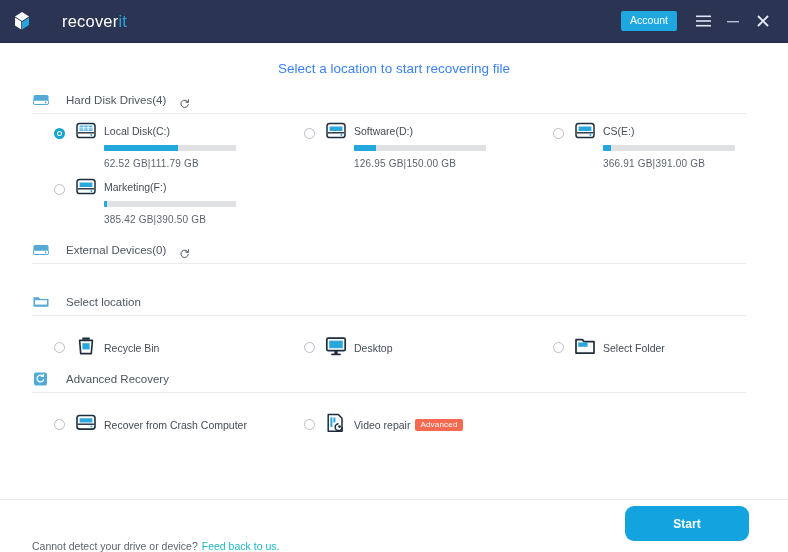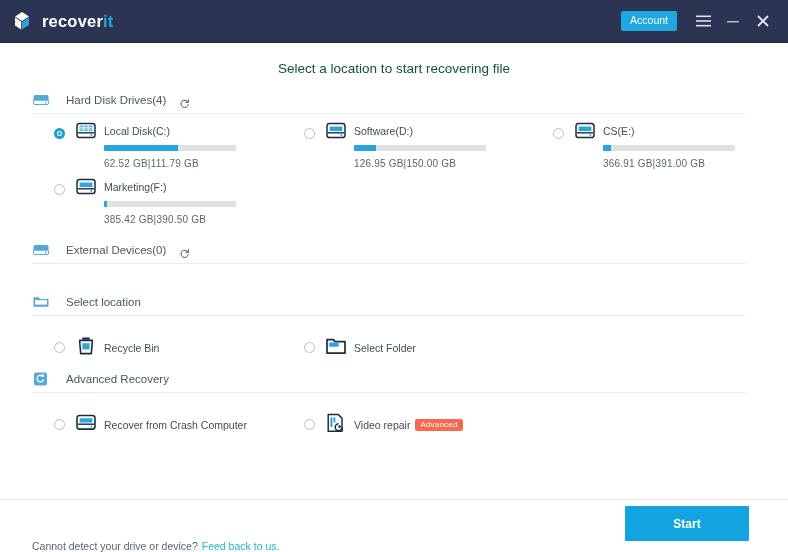--- a/index.html
+++ b/index.html
@@ -20,21 +20,21 @@
   .titlebar{
     height:43px;flex:0 0 43px;
     background:#2b3553;
     display:flex;align-items:center;
     padding:0 14px 0 12px;
     box-sizing:border-box;
     border-bottom:1px solid #222b46;
   }
   .logo-wrap{display:flex;align-items:center;gap:8px;}
   .logo-mark{width:22px;height:22px;position:relative;flex:0 0 22px;}
-  .logo-text{font-size:16.5px;font-weight:bold;letter-spacing:.2px;color:#ffffff;}
+  .logo-text{font-size:16.5px;font-weight:normal;letter-spacing:.2px;color:#ffffff;margin-left:20px;}
   .logo-text .accent{color:#2aa3dd;}
   .tb-spacer{flex:1 1 auto;}
   .account-btn{
     background:#1fa7e0;color:#ffffff;
     font-size:10.5px;
     padding:4px 9px 5px;border-radius:2px;
     line-height:1;cursor:pointer;
     margin-right:7px;
   }
   .tb-icon{
@@ -43,21 +43,21 @@
     cursor:pointer;color:#ccd2e2;
   }
 
   
   .content{
     flex:1 1 auto;background:#ffffff;
     position:relative;overflow:hidden;
     padding:0 0 0 0;
   }
   .page-title{
-    text-align:center;color:#14532d;
+    text-align:center;color:#3b82f6;
     font-size:13.5px;padding:18px 0 16px;
   }
 
   .section-head{
     display:flex;align-items:center;gap:8px;
     padding:0 0 7px 34px;margin-top:2px;
     border-bottom:1px solid #e9ebef;
     margin-left:32px;margin-right:42px;
     position:relative;
   }
@@ -120,21 +120,21 @@
     padding:0 0 0 32px;box-sizing:border-box;
     position:relative;
   }
   .foot-text{font-size:10.5px;color:#5d6470;}
   .foot-link{color:#21b6c9;cursor:pointer;font-size:10.5px;}
   .start-btn{
     position:absolute;right:39px;top:6px;
     width:124px;height:35px;
     background:#13a4e0;color:#ffffff;
     display:flex;align-items:center;justify-content:center;
-    font-size:12px;font-weight:bold;cursor:pointer;border-radius:1px;
+    font-size:12px;font-weight:bold;cursor:pointer;border-radius:9px;
   }
   .gap-a{height:8px;}
 </style>
 </head>
 <body>
 
 <div id="app">
 
   <div class="titlebar">
     <div class="logo-wrap">
@@ -318,20 +318,36 @@
               <path d="M4.6,5.4 h12.8 l-1.1,13.2 h-10.6 z" fill="#ffffff" stroke="#1e2d3d" stroke-width="1.6" stroke-linejoin="round"></path>
               <rect x="7.4" y="8.2" width="7.2" height="6.2" fill="#2aa7dd"></rect>
             </svg>
           </span>
           <span class="olabel">
               <span>Recycle Bin</span>
             </span>
         </div>
       </div>
 
+      <div class="col c2">
+        <div class="opt">
+          <span class="radio"></span>
+          <span class="oicon">
+            <svg width="22" height="22" viewBox="0 0 22 22">
+              <rect x="1.8" y="3.2" width="18.4" height="12.4" rx="1.4" fill="#ffffff" stroke="#1e2d3d" stroke-width="1.7"></rect>
+              <rect x="4.2" y="5.6" width="13.6" height="7.6" fill="#2aa7dd"></rect>
+              <rect x="9.4" y="16" width="3.2" height="3" fill="#1e2d3d"></rect>
+              <rect x="6.2" y="18.6" width="9.6" height="1.7" rx="0.8" fill="#1e2d3d"></rect>
+            </svg>
+          </span>
+          <span class="olabel">
+              <span>Desktop</span>
+            </span>
+        </div>
+      </div>
 
       <div class="col c3">
         <div class="opt">
           <span class="radio"></span>
           <span class="oicon">
             <svg width="22" height="22" viewBox="0 0 22 22">
               <path d="M2,4.6 h6.4 l1.7,2.1 h9.9 v11.4 h-18 z" fill="#ffffff" stroke="#1e2d3d" stroke-width="1.7" stroke-linejoin="round"></path>
               <rect x="4.2" y="7.4" width="9.4" height="4.4" fill="#2aa7dd"></rect>
             </svg>
           </span>

